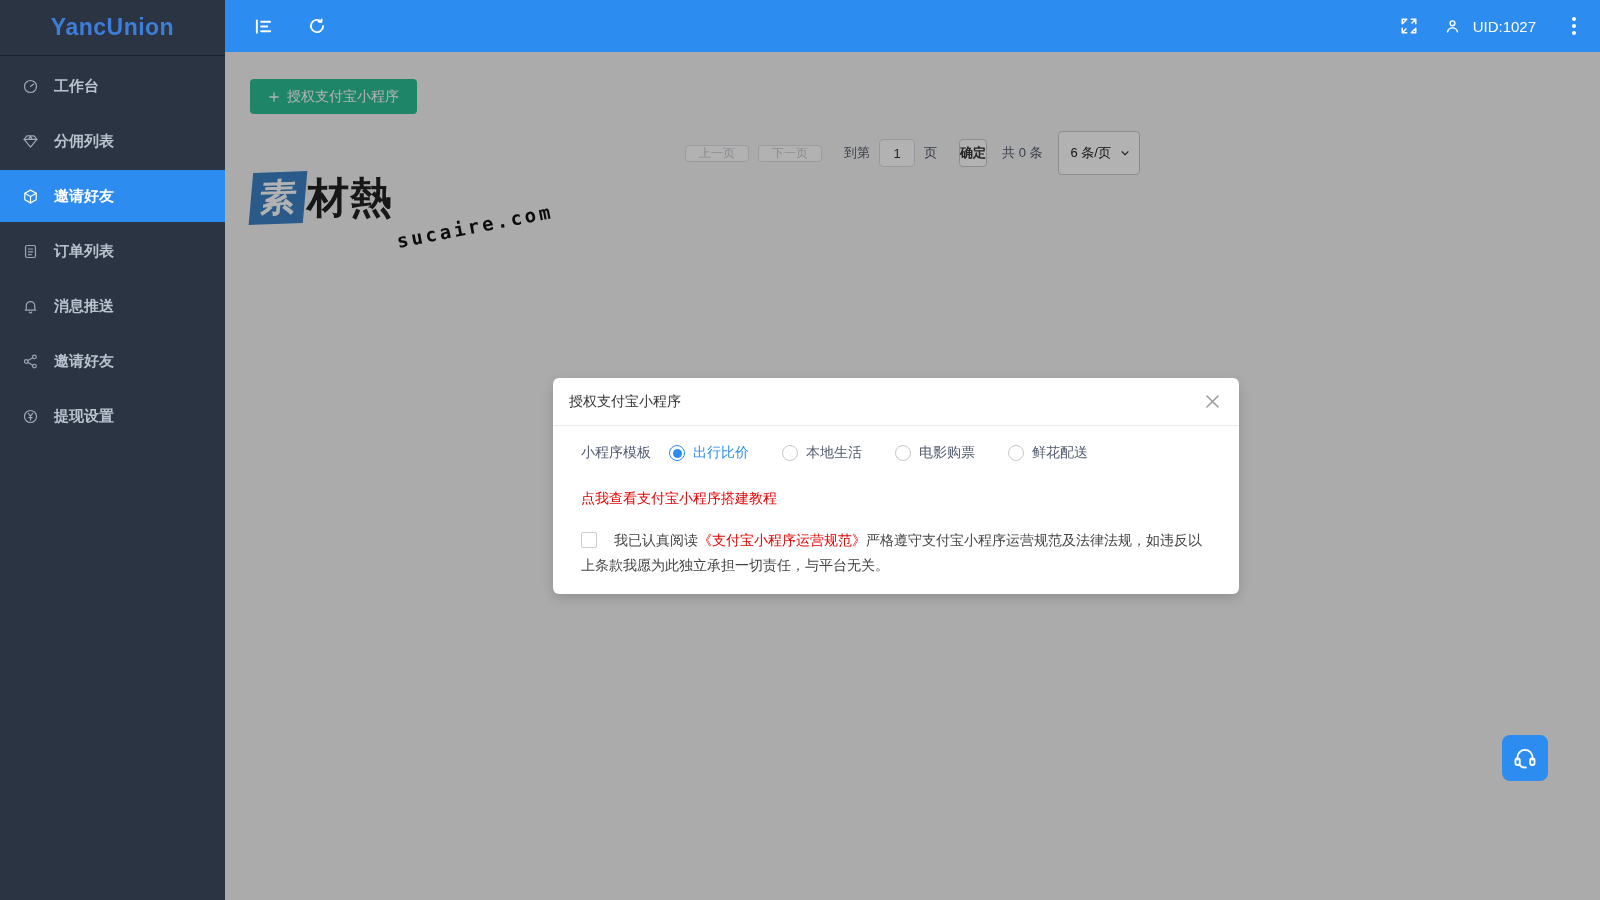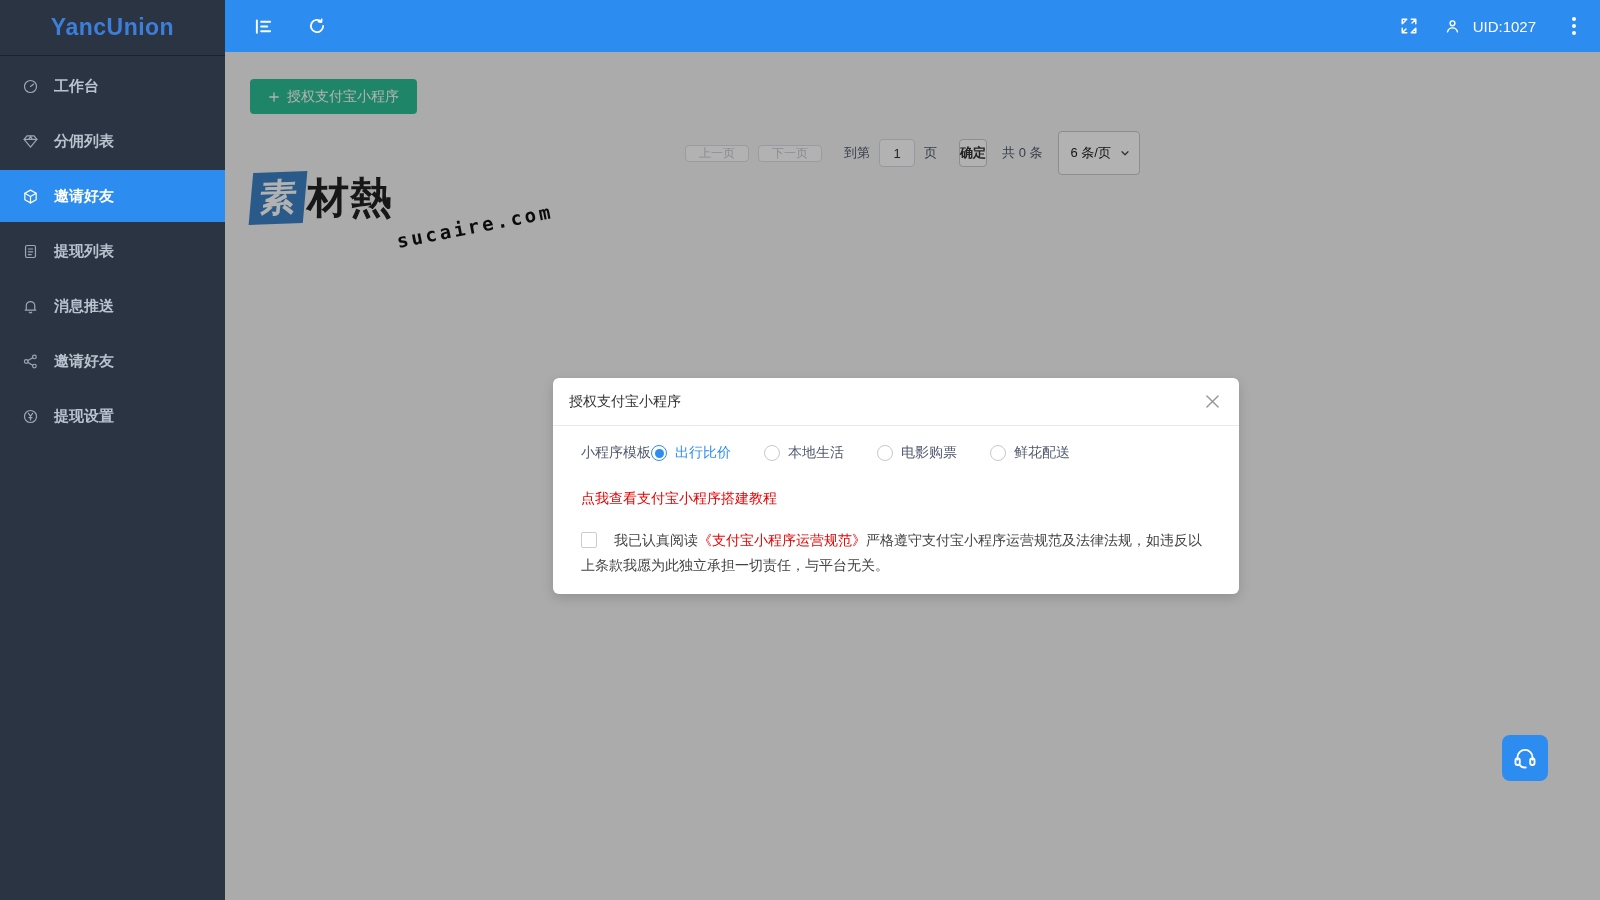--- a/index.html
+++ b/index.html
@@ -70,21 +70,21 @@
   .modal { position:absolute; left:553px; top:378px; width:686px; background:#fff; border-radius:6px;
            z-index:20; box-shadow:0 4px 12px rgba(0,0,0,.15); }
   .modal-header { height:48px; display:flex; align-items:center; padding:0 16px;
                   border-bottom:1px solid #e8eaec; }
   .modal-title { font-size:14px; color:#333; }
   .modal-close { margin-left:auto; width:22px; height:22px; display:flex; align-items:center;
                  justify-content:center; cursor:pointer; }
   .modal-close svg { width:13px; height:13px; stroke:#999; stroke-width:1.6; stroke-linecap:round; }
   .modal-body { padding:18px 28px 16px 28px; font-size:14px; color:#515a6e; }
   .tpl-row { display:flex; align-items:center; }
-  .tpl-label { color:#515a6e; }
+  .tpl-label { margin-right:18px; color:#515a6e; }
   .radio { display:flex; align-items:center; gap:8px; margin-right:33px; cursor:pointer; color:#515a6e; }
   .radio-circle { width:16px; height:16px; border:1px solid #c5c8ce; border-radius:50%; background:#fff;
                   display:flex; align-items:center; justify-content:center; flex:none; }
   .radio.selected { color:#2d8cf0; }
   .radio.selected .radio-circle { border-color:#2d8cf0; }
   .radio.selected .radio-dot { width:9px; height:9px; border-radius:50%; background:#2d8cf0; }
   .tutorial { margin-top:28px; color:#e60000; cursor:pointer; }
   .agreement { margin-top:20px; line-height:25px; color:#444; }
   .checkbox { display:inline-block; width:16px; height:16px; border:1px solid #ccc; border-radius:2px;
               background:#fff; vertical-align:-3px; margin-right:17px; cursor:pointer; }
@@ -124,21 +124,21 @@
             <path d="M12 3l8 4.5v9L12 21l-8-4.5v-9z"></path>
             <path d="M12 12l8-4.5M12 12L4 7.5M12 12v9"></path>
           </svg>
         <span>邀请好友</span>
       </div>
       <div class="menu-item">
         <svg viewBox="0 0 24 24">
             <rect x="5" y="3.5" width="14" height="17" rx="2"></rect>
             <path d="M9 8.5h6M9 12.5h6M9 16.5h4"></path>
           </svg>
-        <span>提现列表</span>
+        <span>订单列表</span>
       </div>
       <div class="menu-item">
         <svg viewBox="0 0 24 24">
             <path d="M6 17v-6a6 6 0 1 1 12 0v6H6zM4.5 17h15M10.3 20a2 2 0 0 0 3.4 0"></path>
           </svg>
         <span>消息推送</span>
       </div>
       <div class="menu-item">
         <svg viewBox="0 0 24 24">
             <circle cx="6" cy="12" r="2.6"></circle>

